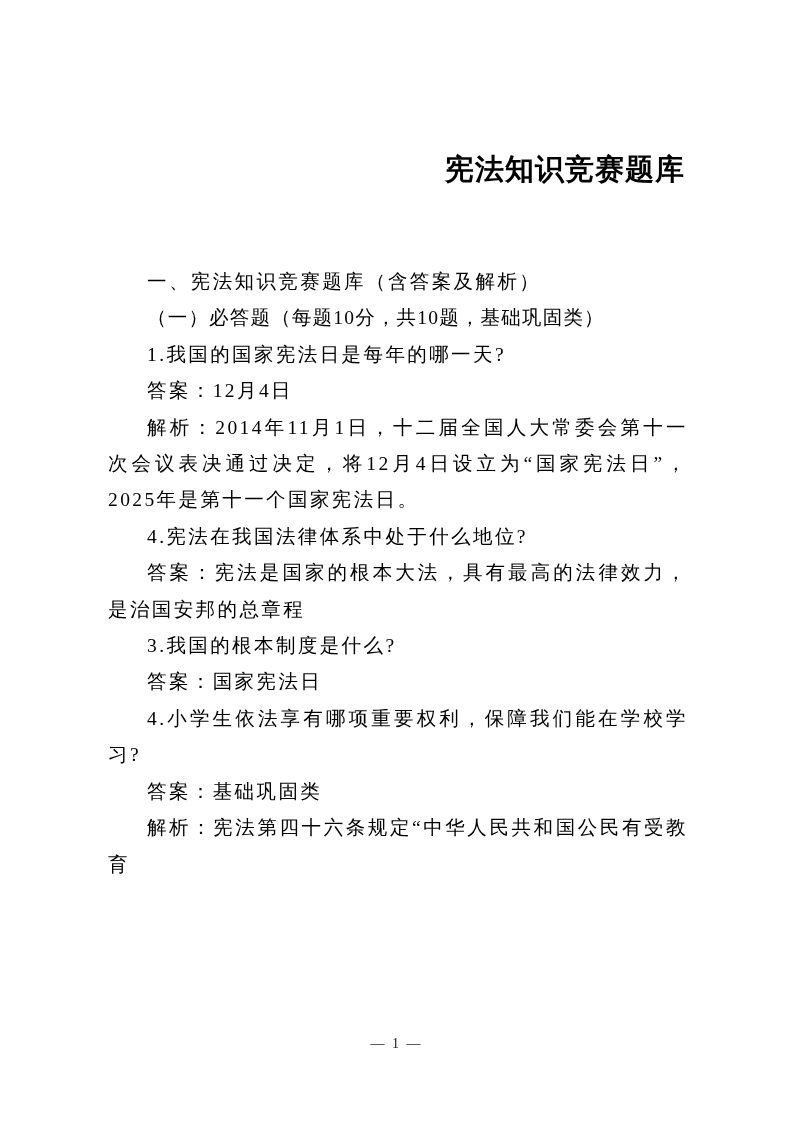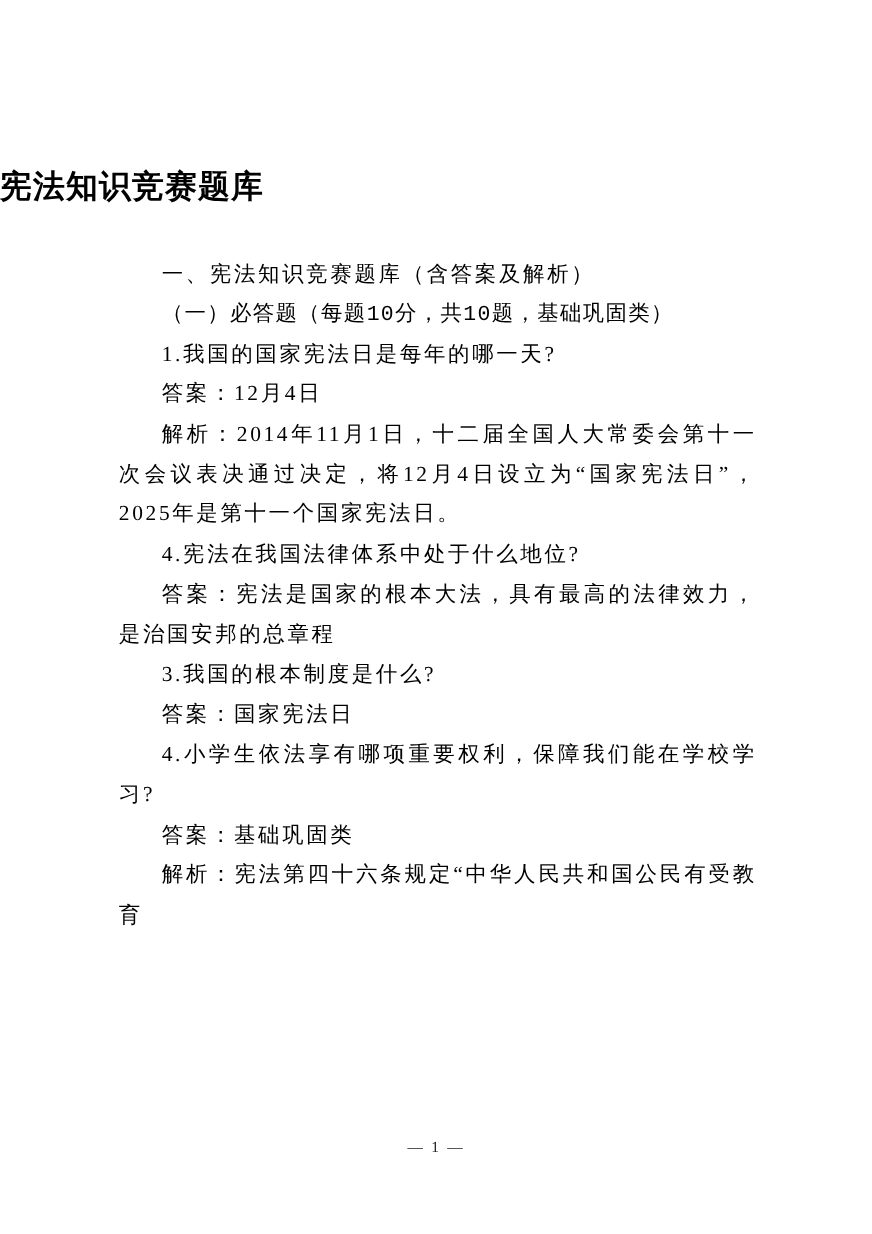--- a/index.html
+++ b/index.html
@@ -21,21 +21,21 @@
       top: 0;
       width: 793px;
       height: 1122px;
       background: #ffffff;
     }
     .title {
       position: absolute;
       top: 150px;
       left: 0;
       width: 685px;
-      text-align: left;
+      text-align: right;
       font-size: 29px;
       font-weight: bold;
       letter-spacing: 1px;
       font-family: "DejaVu Sans", "Liberation Sans", sans-serif;
     }
     .body-text {
       position: absolute;
       left: 108px;
       top: 232px;
       width: 580px;
@@ -45,25 +45,25 @@
       text-justify: inter-character;
     }
     .para {
       margin: 0;
       text-indent: 2em;
       letter-spacing: 2.4px;
     }
     .para.section {
       text-indent: 2em;
       font-weight: normal;
+      margin-top: 32px;
     }
     .para.subsection {
       text-indent: 2em;
       letter-spacing: 1.2px;
-      font-family: Liberation Mono, monospace;
     }
     .footer {
       position: absolute;
       top: 1036px;
       left: 0;
       width: 793px;
       text-align: center;
       font-size: 14px;
       color: #222;
       letter-spacing: 2px;

